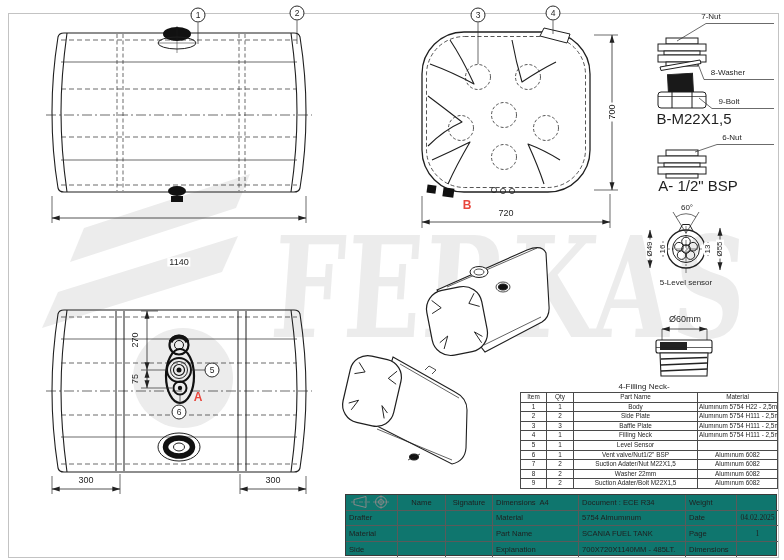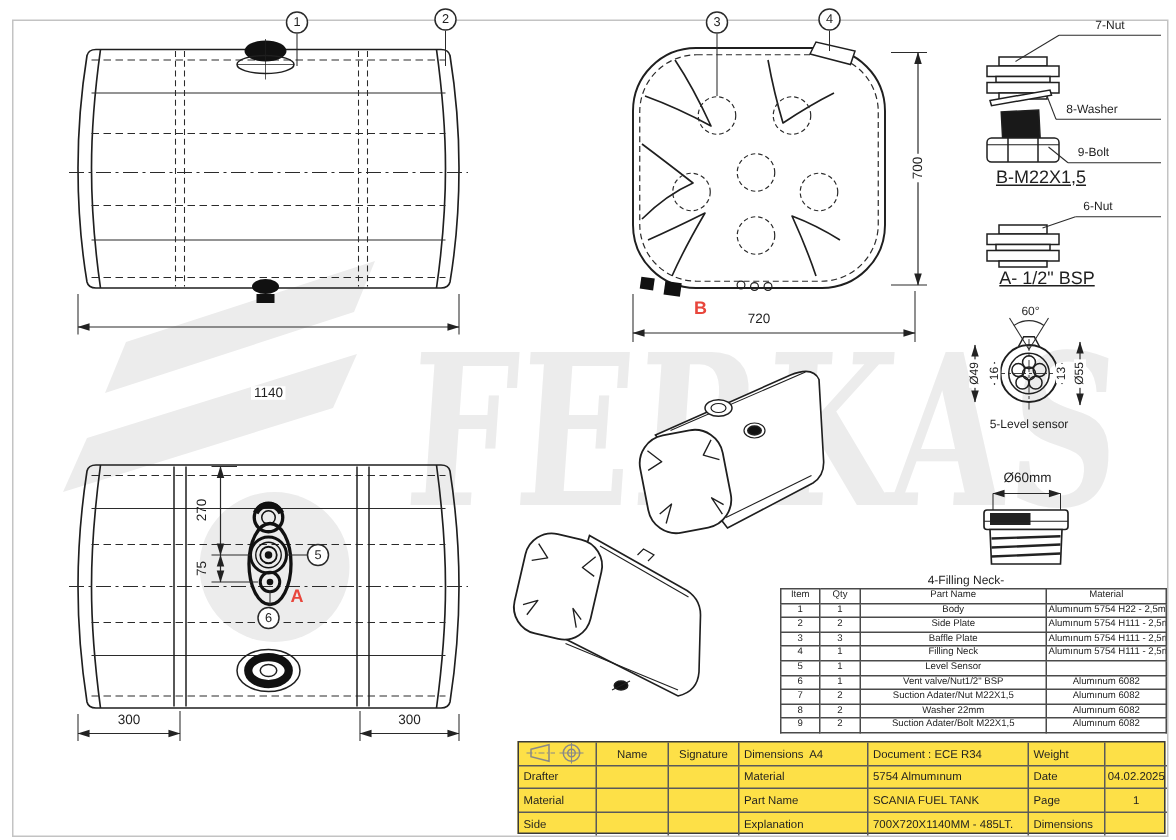--- a/index.html
+++ b/index.html
@@ -8,41 +8,41 @@
   .frame{position:absolute;left:8px;top:13px;width:769px;height:543px;border:1px solid #c3c3c3;}
   
   #wm-shapes{position:absolute;left:0;top:0;z-index:1;}
   .wm-text{position:absolute;left:510px;top:295px;z-index:1;color:#ececec;font-weight:bold;
            font-family:"DejaVu Serif","Liberation Serif",serif;font-size:140px;white-space:nowrap;
            transform:translate(-50%,-54%) skewX(-4deg) scaleX(.72);letter-spacing:2px;}
   #drawing{position:absolute;left:0;top:0;z-index:2;}
   
   .lbl{position:absolute;z-index:3;font-size:9px;white-space:pre;transform:translate(-50%,-50%);line-height:1;}
   .lbl-s{font-size:8px;}
-  .lbl-m{font-size:12px;text-decoration:underline;}
+  .lbl-m{font-size:15px;}
   .rot{transform:translate(-50%,-50%) rotate(-90deg);}
   .bgw{background:#fff;padding:0 2px;}
   .red{color:#e8463c;font-size:12px;font-weight:bold;}
   .balloon{position:absolute;z-index:3;width:13px;height:13px;border:1px solid #2a2a2a;border-radius:50%;
            background:#fff;font-size:8.5px;display:flex;align-items:center;justify-content:center;
            transform:translate(-50%,-50%);line-height:1;}
   
   #parts{position:absolute;left:520px;top:392px;z-index:4;border-collapse:collapse;background:#fff;
          font-size:6.4px;table-layout:fixed;width:257px;}
   #parts td{border:1px solid #4a4a4a;height:8.6px;padding:0 1px;text-align:center;overflow:hidden;
             white-space:nowrap;line-height:1;}
   
-  #titleblock{position:absolute;left:345px;top:494px;z-index:4;width:432px;height:62px;background:#fde047;
+  #titleblock{position:absolute;left:345px;top:494px;z-index:4;width:432px;height:62px;background:#0f766e;
               display:grid;grid-template-columns:52px 48px 47px 86px 107px 51px 41px;
               grid-template-rows:repeat(4,15.5px);border:1px solid #3a3a3a;box-sizing:border-box;
               font-size:7.6px;}
   #titleblock .cell{border-right:1px solid #5a5a5a;border-bottom:1px solid #5a5a5a;box-sizing:border-box;
               display:flex;align-items:center;padding:0 3px;white-space:pre;overflow:hidden;}
   #titleblock .cell.c-center{justify-content:center;padding:0;}
-  #titleblock .cell.last-col{border-right:none;}
+  #titleblock .cell.last-col{border-right:none;font-family:Liberation Serif, serif;}
   #titleblock .cell.last-row{border-bottom:none;}
 </style>
 </head>
 <body>
 
 <div id="page">
   <div class="frame"></div>
 
   <svg id="wm-shapes" width="784" height="560">
     <polygon points="84,228 250,174 236,208 70,262" fill="#ececec"></polygon>
@@ -318,21 +318,21 @@
   <div class="lbl bgw" style="left:179px;top:218px;margin-top:44px;">1140</div>
   <div class="lbl rot bgw" style="left:612px;top:112px;">700</div>
   <div class="lbl" style="left:506px;top:213px;">720</div>
   <div class="lbl red" style="left:467px;top:205px;">B</div>
   <div class="lbl rot" style="left:135px;top:340px;">270</div>
   <div class="lbl rot" style="left:135px;top:379px;">75</div>
   <div class="lbl red" style="left:198px;top:397px;">A</div>
   <div class="lbl" style="left:86px;top:480px;">300</div>
   <div class="lbl" style="left:273px;top:480px;">300</div>
 
-  <div class="lbl lbl-s" style="left:740px;top:17px;text-align:center;">7-Nut</div>
+  <div class="lbl lbl-s" style="left:711px;top:17px;text-align:center;">7-Nut</div>
   <div class="lbl lbl-s" style="left:728px;top:73px;">8-Washer</div>
   <div class="lbl lbl-s" style="left:729px;top:102px;">9-Bolt</div>
   <div class="lbl lbl-m" style="left:694px;top:118px;">B-M22X1,5</div>
   <div class="lbl lbl-s" style="left:732px;top:138px;">6-Nut</div>
   <div class="lbl lbl-m" style="left:698px;top:185px;">A- 1/2" BSP</div>
 
   <div class="lbl lbl-s" style="left:687px;top:208px;">60°</div>
   <div class="lbl lbl-s rot bgw" style="left:650px;top:249px;">Ø49</div>
   <div class="lbl lbl-s rot bgw" style="left:663px;top:249px;">16</div>
   <div class="lbl lbl-s rot bgw" style="left:708px;top:249px;">13</div>

